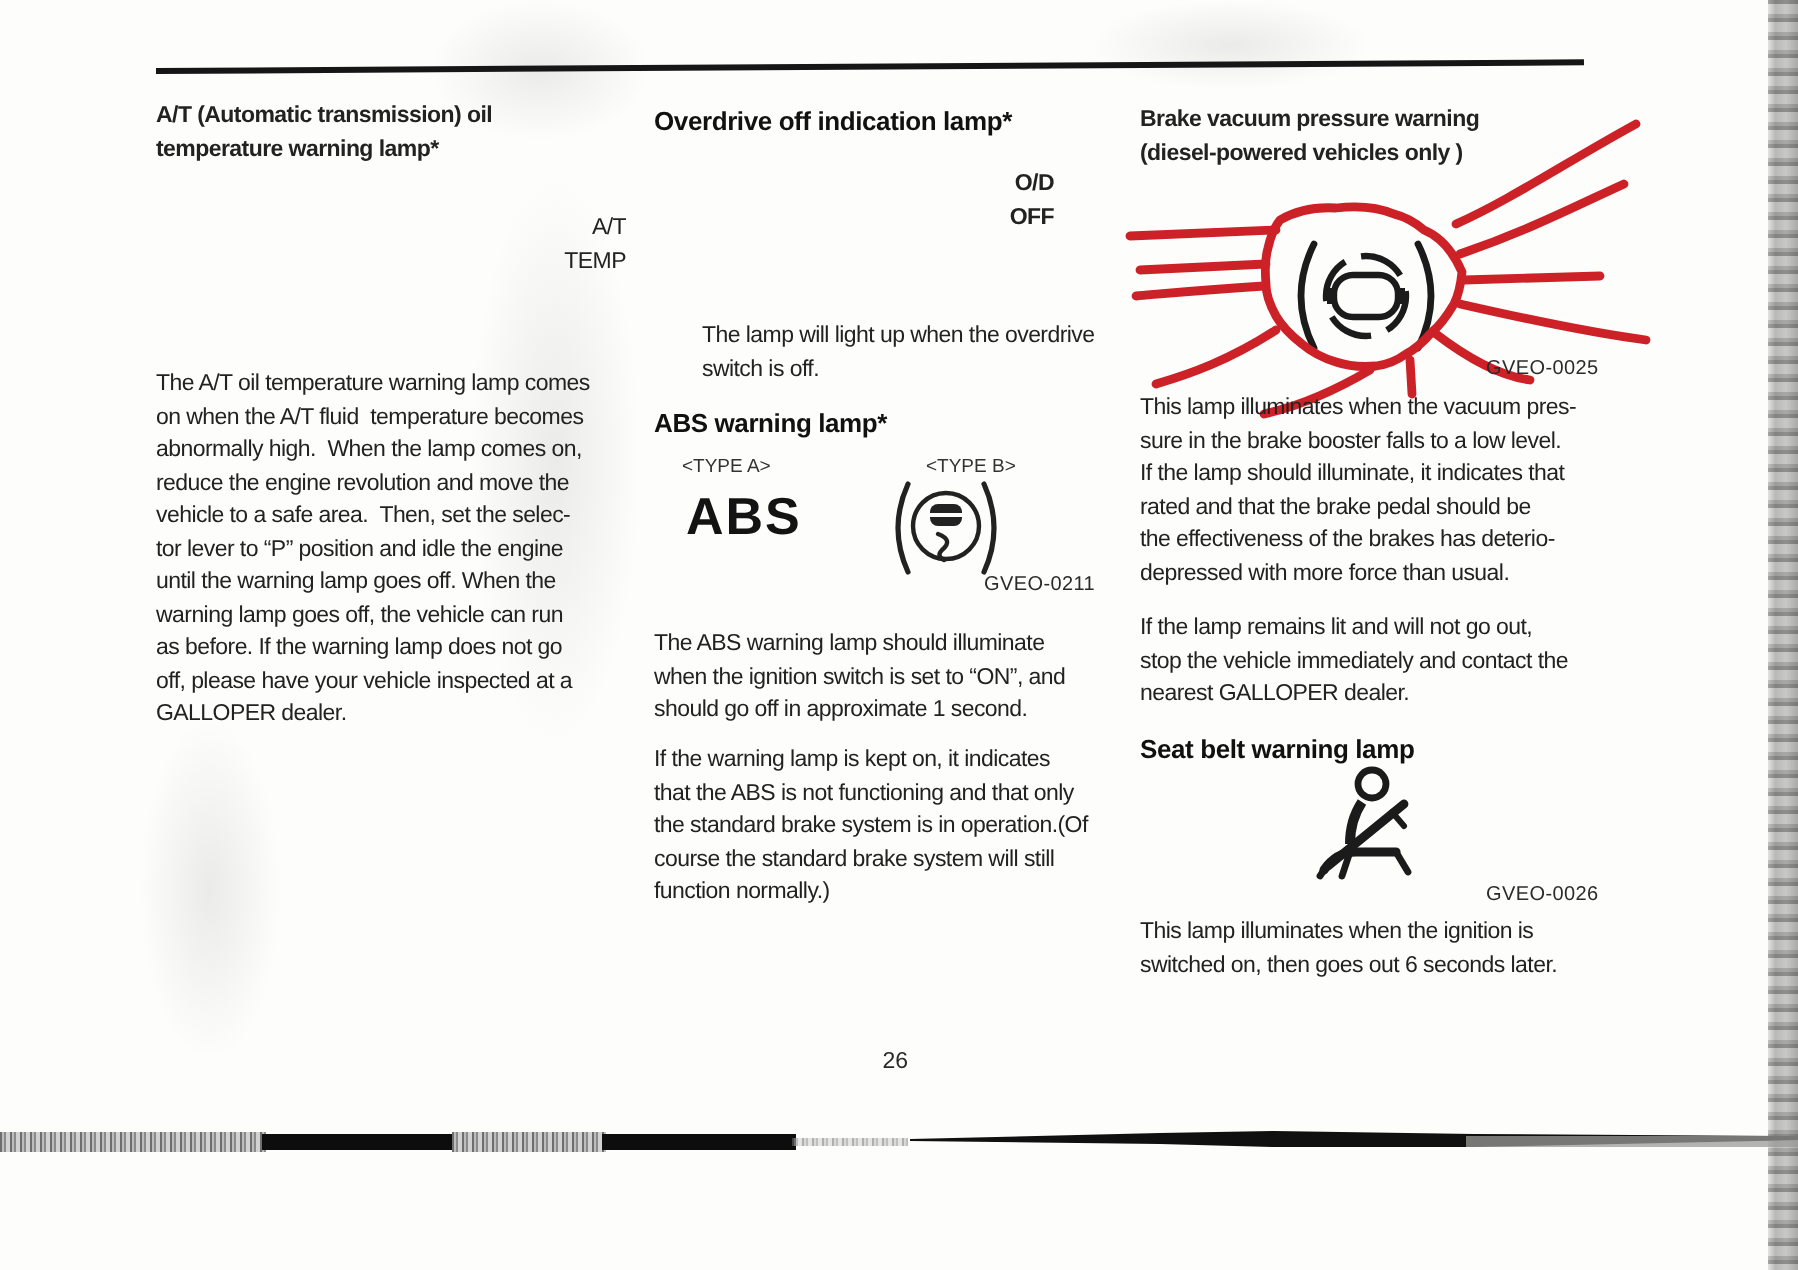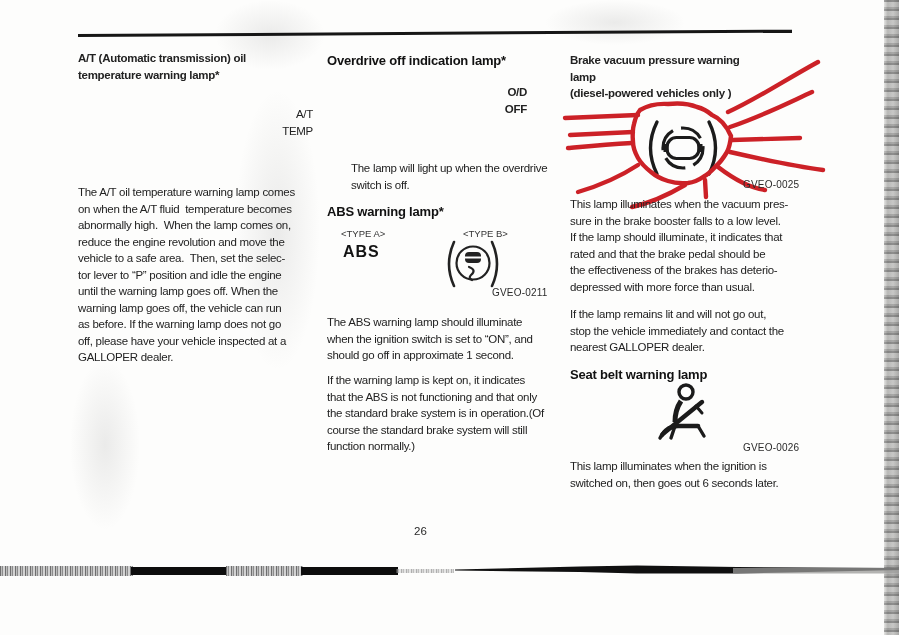--- a/index.html
+++ b/index.html
@@ -79,21 +79,21 @@
     </div>
 </div>
 <div class="col lines" style="left:327px;top:160px;width:232px;margin-left:24px;">
     <div>The lamp will light up when the overdrive</div>
     <div>switch is off.</div>
   </div>
 
 <div class="col heading" style="left:327px;top:203px;width:232px;">ABS warning lamp*</div>
 <div class="col small-label" style="left:341px;top:228px;">&lt;TYPE A&gt;</div>
 <div class="col small-label" style="left:463px;top:228px;">&lt;TYPE B&gt;</div>
-<div class="col" style="left:343px;top:243px;font-weight:bold;font-size:16px;letter-spacing:1px;color:#131313;">ABS</div>
+<div class="col" style="left:343px;top:243px;font-weight:bold;font-size:26px;letter-spacing:1px;color:#131313;">ABS</div>
 
 <svg class="abs" style="left:443px;top:237px;" width="60" height="56" viewBox="0 0 60 56">
   <path d="M11,5 Q1,27 11,49" fill="none" stroke="#222" stroke-width="2.6" stroke-linecap="round"></path>
   <path d="M49,5 Q59,27 49,49" fill="none" stroke="#222" stroke-width="2.6" stroke-linecap="round"></path>
   <circle cx="30" cy="26" r="16.5" fill="none" stroke="#222" stroke-width="2.2"></circle>
   <rect x="22" y="15" width="16" height="11" rx="4" fill="#222"></rect>
   <line x1="22" y1="20.5" x2="38" y2="20.5" stroke="#fff" stroke-width="2"></line>
   <path d="M26,30 Q34,33 28,38 Q25,41 29,43" fill="none" stroke="#222" stroke-width="2.2" stroke-linecap="round"></path>
 </svg>
 
@@ -107,21 +107,20 @@
 <div class="col lines" style="left:327px;top:372px;width:232px;">
     <div>If the warning lamp is kept on, it indicates</div>
     <div>that the ABS is not functioning and that only</div>
     <div>the standard brake system is in operation.(Of</div>
     <div>course the standard brake system will still</div>
     <div>function normally.)</div>
   </div>
 
 <div class="col heading lines" style="left:570px;top:52px;width:262px;">
     <div>Brake vacuum pressure warning</div>
-    <div>lamp</div>
     <div>(diesel-powered vehicles only )</div>
   </div>
 
 <svg class="abs" style="left:633px;top:112px;" width="100" height="72" viewBox="0 0 100 72">
   <path d="M24,10 Q11,36 24,62" fill="none" stroke="#1b1b1b" stroke-width="3.4" stroke-linecap="round"></path>
   <path d="M76,10 Q89,36 76,62" fill="none" stroke="#1b1b1b" stroke-width="3.4" stroke-linecap="round"></path>
   <circle cx="50" cy="36" r="20" fill="none" stroke="#1b1b1b" stroke-width="3.2" stroke-dasharray="23 8.4" stroke-dashoffset="34"></circle>
   <rect x="34" y="25.5" width="32" height="21" rx="9.5" fill="none" stroke="#1b1b1b" stroke-width="3.2"></rect>
   <rect x="30.5" y="32" width="5" height="8" fill="#1b1b1b"></rect>
   <rect x="64.5" y="32" width="5" height="8" fill="#1b1b1b"></rect>
@@ -171,21 +170,21 @@
   <path d="M44,24 L50,31" stroke="#1b1b1b" stroke-width="3" stroke-linecap="round"></path>
 </svg>
 
 <div class="col fig-code" style="left:743px;top:442px;">GVEO-0026</div>
 
 <div class="col lines" style="left:570px;top:458px;width:262px;">
     <div>This lamp illuminates when the ignition is</div>
     <div>switched on, then goes out 6 seconds later.</div>
   </div>
 
-<div class="col" style="left:414px;top:525px;width:40px;text-align:left;font-size:11.5px;color:#2a2a2a;">26</div>
+<div class="col" style="left:414px;top:525px;width:40px;text-align:right;font-size:11.5px;color:#2a2a2a;">26</div>
 
 <div class="grain" style="left:0;top:566px;width:133px;height:10px;"></div>
 <div class="blackbar" style="left:131px;top:567px;width:97px;height:8px;"></div>
 <div class="grain" style="left:226px;top:566px;width:77px;height:10px;"></div>
 <div class="blackbar" style="left:301px;top:567px;width:97px;height:8px;"></div>
 <div class="grain" style="left:396px;top:569px;width:58px;height:4px;opacity:.55;"></div>
 <svg class="abs" style="left:450px;top:563px;" width="449" height="14" viewBox="0 0 449 14">
   <polygon points="5,6.5 130,3.5 187,2.5 287,4 449,5 449,7 287,10.5 187,10.5 130,9 5,7.5" fill="#101010"></polygon>
   <rect x="283" y="5" width="166" height="5.5" fill="#9a9a98" opacity="0.75"></rect>
 </svg>

